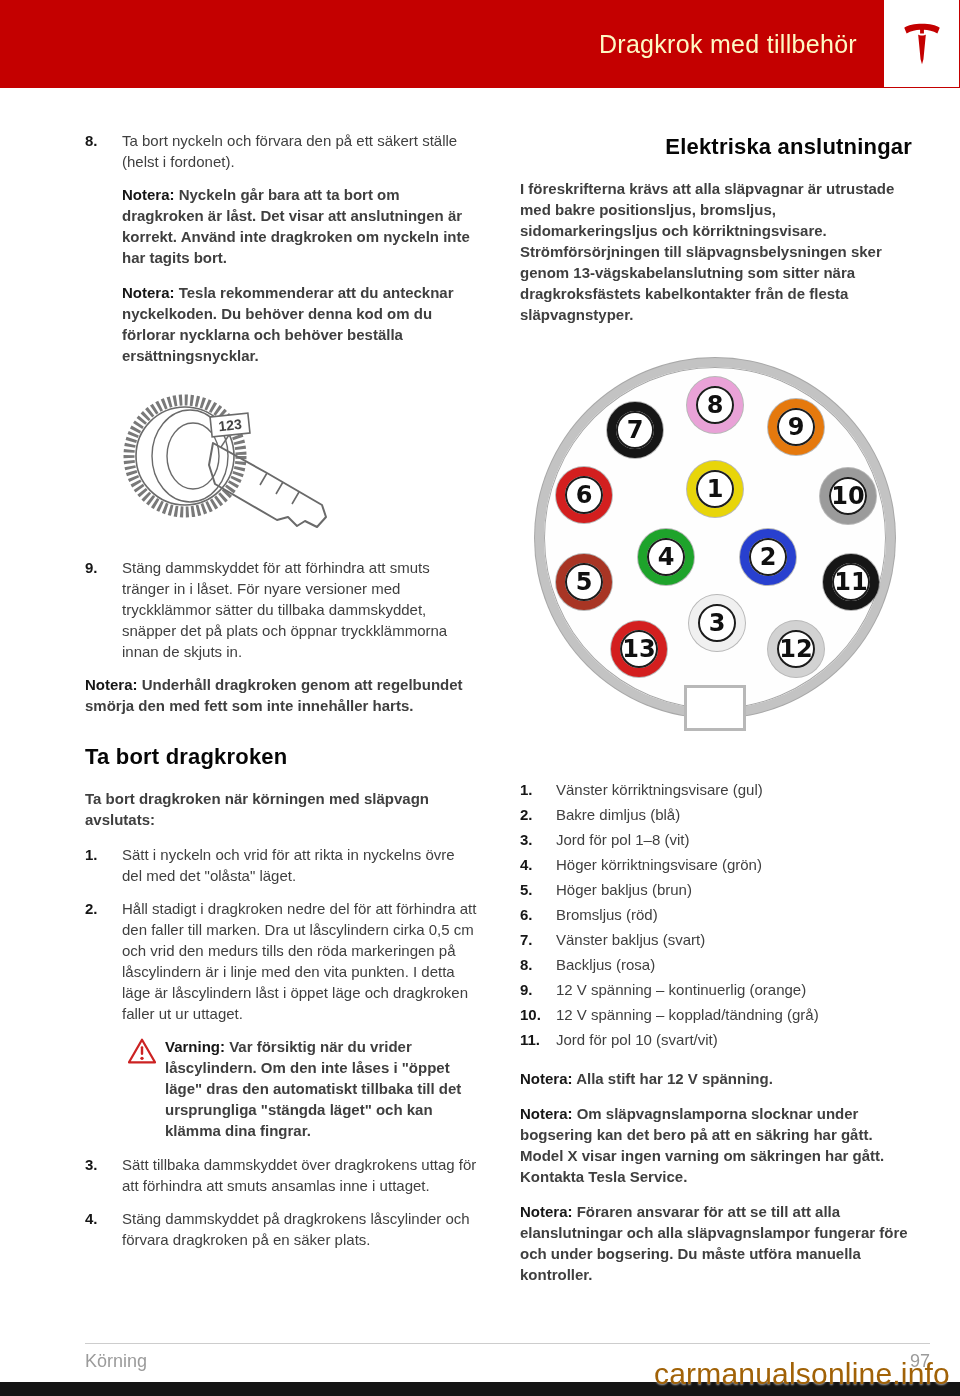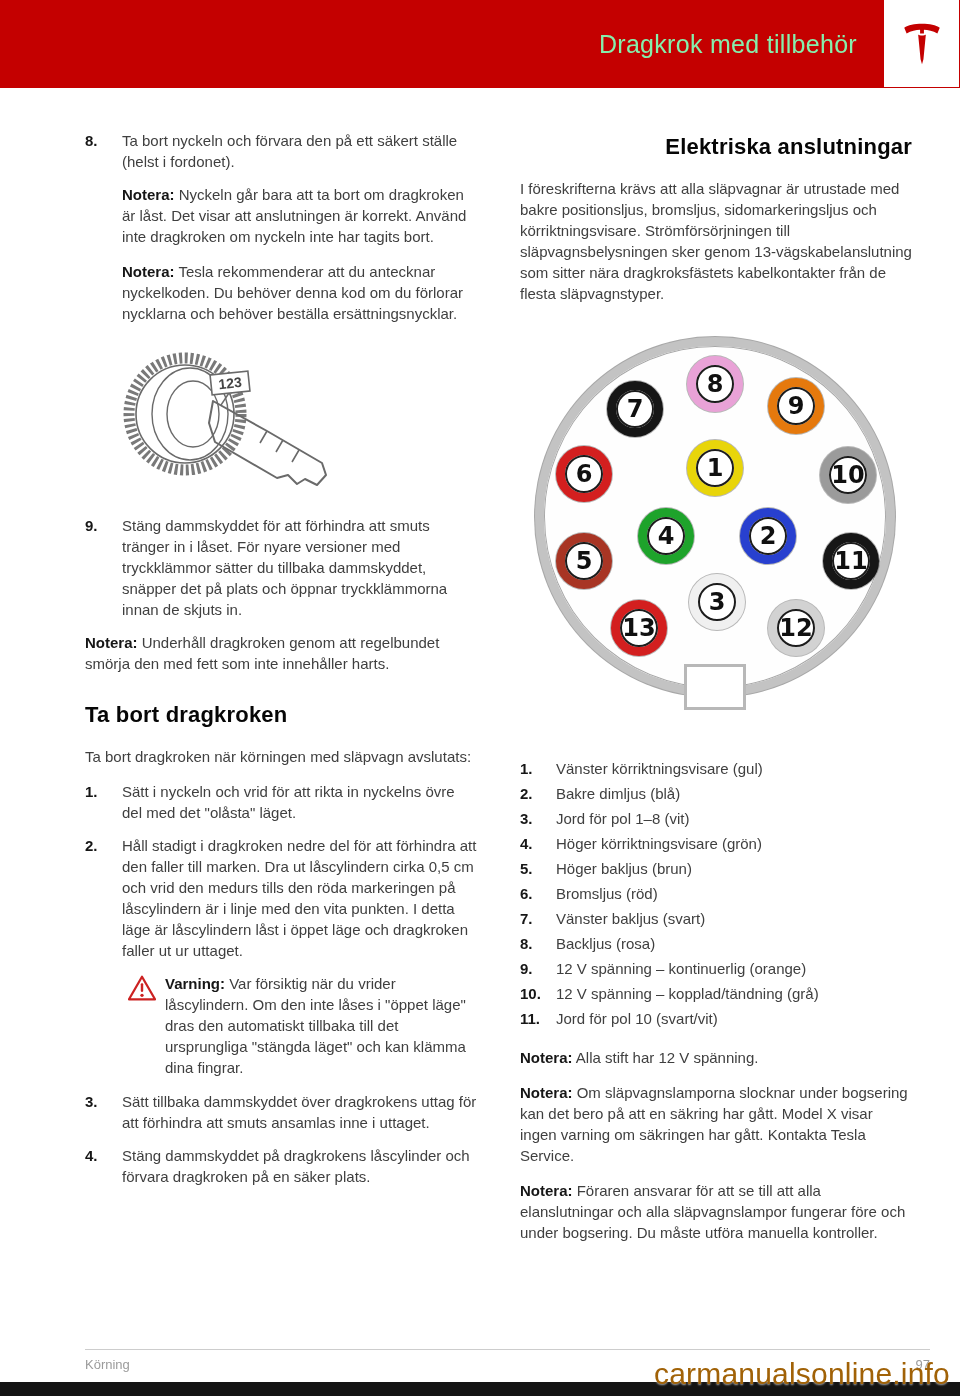--- a/index.html
+++ b/index.html
@@ -7,32 +7,32 @@
     width: 960px; height: 1396px; margin: 0 auto; background: #fff;
     position: relative; overflow: hidden;
     font-family: "Liberation Sans", sans-serif; color: #3f3f3f;
   }
 
   
   .header { position: absolute; top: 0; left: 0; right: 0; height: 88px; background: #c40000; }
   .header-title {
     position: absolute; right: 103px; top: 0; height: 88px;
     display: flex; align-items: center;
-    color: #86efac; font-size: 25px; font-weight: 500; letter-spacing: 0.3px;
+    color: #fef9c3; font-size: 25px; font-weight: 500; letter-spacing: 0.3px;
   }
   .logo-box {
     position: absolute; top: 0; right: 1px; width: 75px; height: 87px; background: #fff;
     display: flex; align-items: center; justify-content: center;
   }
 
   
   .content { position: absolute; top: 130px; left: 85px; right: 48px; display: flex; gap: 43px; }
   .col { width: 392px; font-size: 15px; line-height: 1.4; }
 
-  p { margin: 0 0 14px; }
+  p { margin: 0 0 14px; font-weight: bold; }
   .section-title { font-size: 22px; font-weight: 700; color: #060606; letter-spacing: 0.2px; margin: 26px 0 15px; }
   .col-right .section-title { margin-top: 2px; text-align: right; }
 
   .num-item { display: flex; margin: 0 0 12px; }
   .num { flex: none; width: 37px; font-weight: 700; color: #161616; }
   .num-body { flex: 1; }
 
   .note { margin: 0 0 14px; }
   .note b { color: #161616; }
   .note.indented { margin-left: 37px; }
@@ -71,21 +71,21 @@
   .legend { margin-bottom: 18px; }
   .legend-row { display: flex; margin-bottom: 4px; }
   .legend-num { flex: none; width: 36px; font-weight: 700; color: #161616; }
   .legend-label { flex: 1; }
 
   
   .footer {
     position: absolute; left: 85px; width: 845px; bottom: 24px;
     border-top: 1px solid #cdcdcd; padding-top: 7px;
     display: flex; justify-content: space-between;
-    font-size: 13px; color: #9b9b9b;
+    font-size: 18px; color: #9b9b9b;
   }
   .watermark {
     position: absolute; right: 10px; bottom: 5px; z-index: 6;
     font-size: 30px; color: #a16207; letter-spacing: 0.2px;
     text-shadow: 0 1px 2px rgba(255,255,255,0.65);
   }
   .bottom-bar { position: absolute; left: 0; right: 0; bottom: 0; height: 14px; background: #141414; z-index: 5; }
 </style>
 </head>
 <body>

